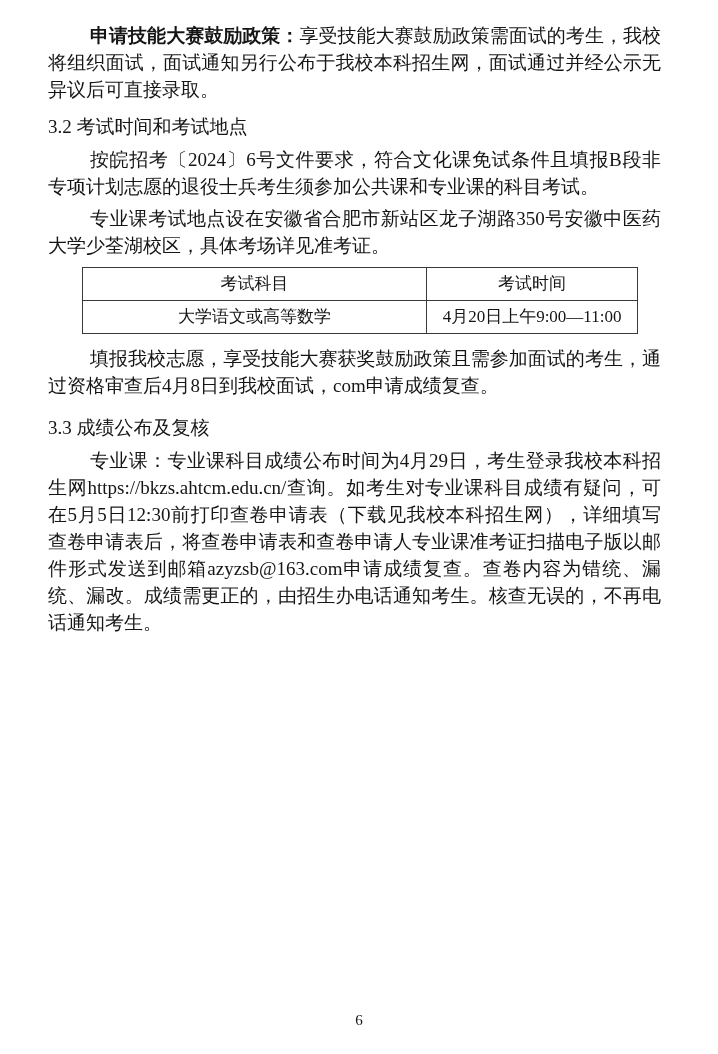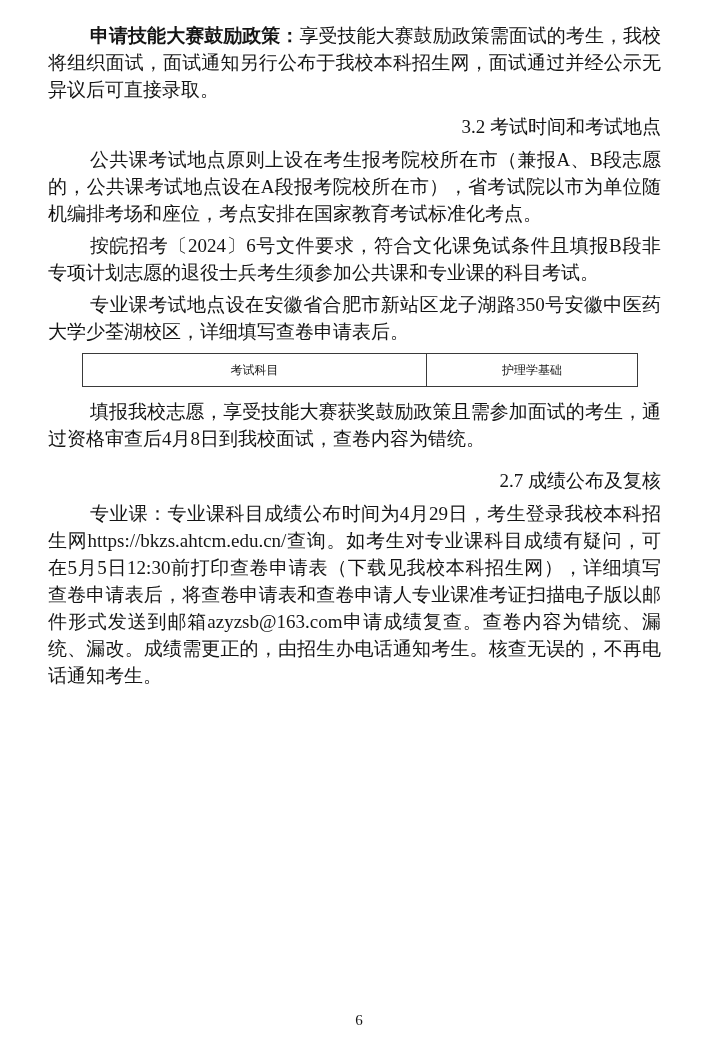--- a/index.html
+++ b/index.html
@@ -26,35 +26,34 @@
     text-indent: 42px;
   }
   .para.bold { font-weight: 400; }
   .lead-bold { font-weight: 700; }
   .section-heading {
     margin: 10px 0 6px 0;
     font-size: 19px;
     line-height: 27px;
     font-weight: 400;
     text-indent: 0;
-    text-align: right;
   }
   .section-heading.spaced-top { margin-top: 15px; }
   .exam-table {
     border-collapse: collapse;
     table-layout: fixed;
     width: 556px;
     margin: 8px 0 11px 34px;
   }
   .exam-table th, .exam-table td {
     border: 1px solid #3a3a3a;
     height: 32px;
     text-align: center;
     vertical-align: middle;
-    font-size: 12px;
+    font-size: 17px;
     font-weight: 400;
     padding: 0 4px;
     line-height: 20px;
   }
   .col-subject { width: 62%; }
   .col-time { width: 38%; }
   .page-number {
     position: absolute;
     bottom: 26px;
     left: 0;
@@ -66,45 +65,48 @@
 </style>
 </head>
 <body>
 
 <div class="page">
 
   <p class="para"><strong class="lead-bold">申请技能大赛鼓励政策：</strong><span>享受技能大赛鼓励政策需面试的考生，我校将组织面试，面试通知另行公布于我校本科招生网，面试通过并经公示无异议后可直接录取。</span></p>
 
   <h2 class="section-heading">3.2 考试时间和考试地点</h2>
 
-  <p class="para">公共课考试地点原则上设在考生报考院校所在市（兼报A、B段志愿的，公共课考试地点设在A段报考院校所在市），省考试院以市为单位随机编排考场和座位，考点安排在国家教育考试标准化考点。</p>
 
   <p class="para bold">按皖招考〔2024〕6号文件要求，符合文化课免试条件且填报B段非专项计划志愿的退役士兵考生须参加公共课和专业课的科目考试。</p>
 
-  <p class="para">专业课考试地点设在安徽省合肥市新站区龙子湖路350号安徽中医药大学少荃湖校区，详细填写查卷申请表后。</p>
+  <p class="para">专业课考试地点设在安徽省合肥市新站区龙子湖路350号安徽中医药大学少荃湖校区，具体考场详见准考证。</p>
 
   <table class="exam-table">
     <colgroup>
       <col class="col-subject">
       <col class="col-time">
     </colgroup>
     <thead>
       <tr>
         <th>考试科目</th>
-        <th>护理学基础</th>
+        <th>考试时间</th>
       </tr>
     </thead>
     <tbody>
+      <tr>
+        <td>大学语文或高等数学</td>
+        <td>4月20日上午9:00—11:00</td>
+      </tr>
     </tbody>
   </table>
 
-  <p class="para">填报我校志愿，享受技能大赛获奖鼓励政策且需参加面试的考生，通过资格审查后4月8日到我校面试，查卷内容为错统。</p>
+  <p class="para">填报我校志愿，享受技能大赛获奖鼓励政策且需参加面试的考生，通过资格审查后4月8日到我校面试，com申请成绩复查。</p>
 
 
 
-  <h2 class="section-heading spaced-top">2.7 成绩公布及复核</h2>
+  <h2 class="section-heading spaced-top">3.3 成绩公布及复核</h2>
 
 
   <p class="para">专业课：专业课科目成绩公布时间为4月29日，考生登录我校本科招生网https://bkzs.ahtcm.edu.cn/查询。如考生对专业课科目成绩有疑问，可在5月5日12:30前打印查卷申请表（下载见我校本科招生网），详细填写查卷申请表后，将查卷申请表和查卷申请人专业课准考证扫描电子版以邮件形式发送到邮箱azyzsb@163.com申请成绩复查。查卷内容为错统、漏统、漏改。成绩需更正的，由招生办电话通知考生。核查无误的，不再电话通知考生。</p>
 
   <div class="page-number">6</div>
 
 </div>
 
 </body></html>

